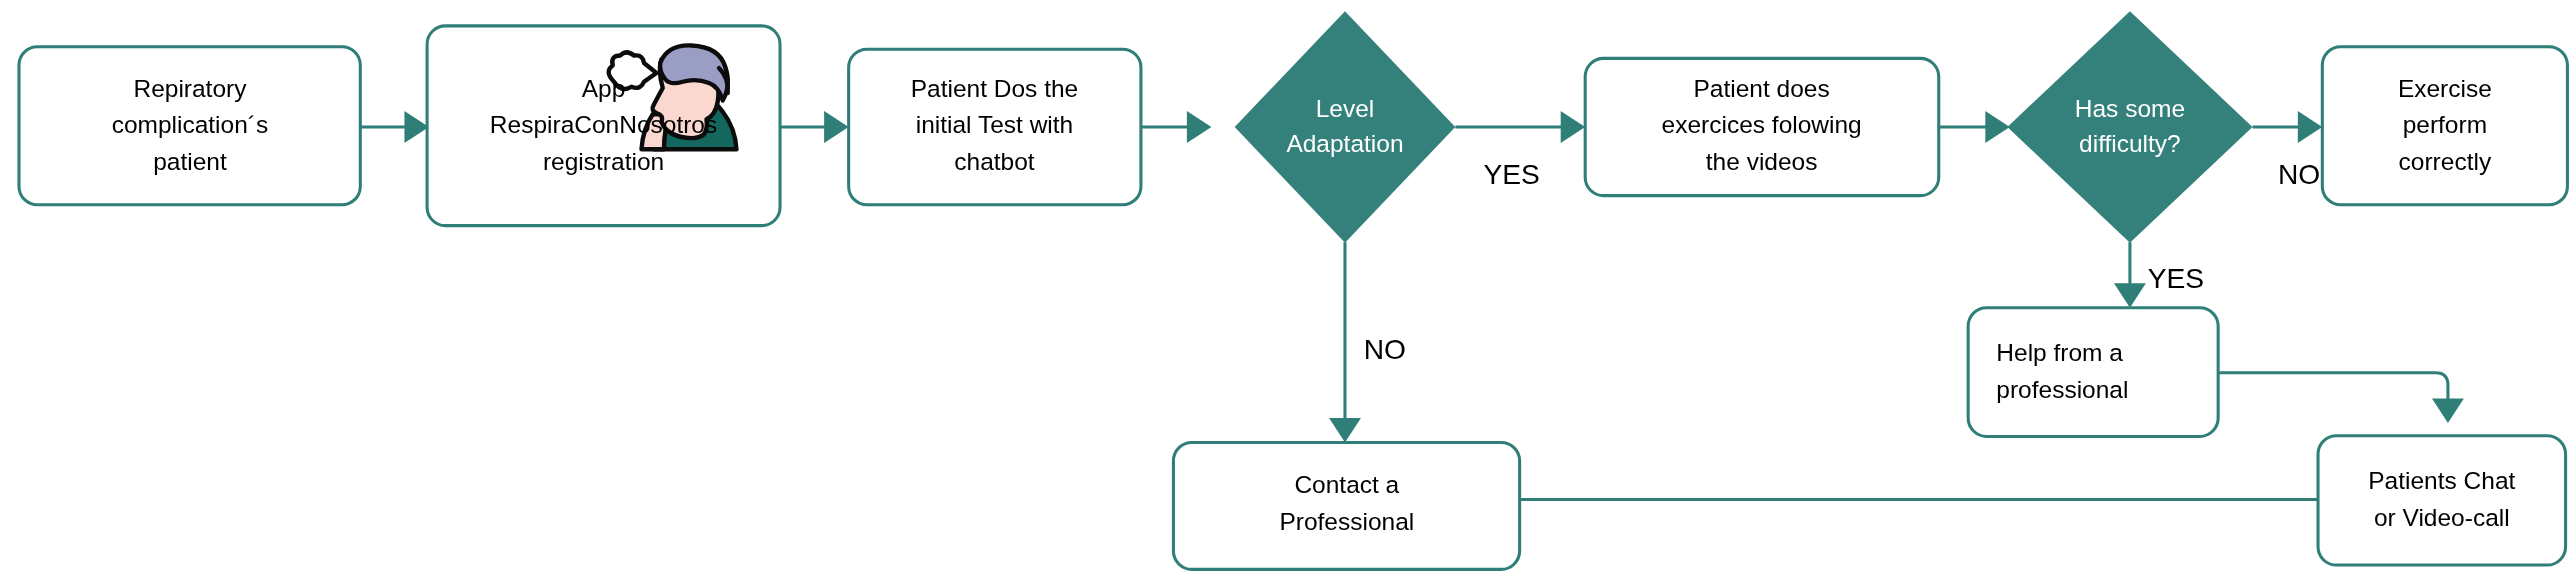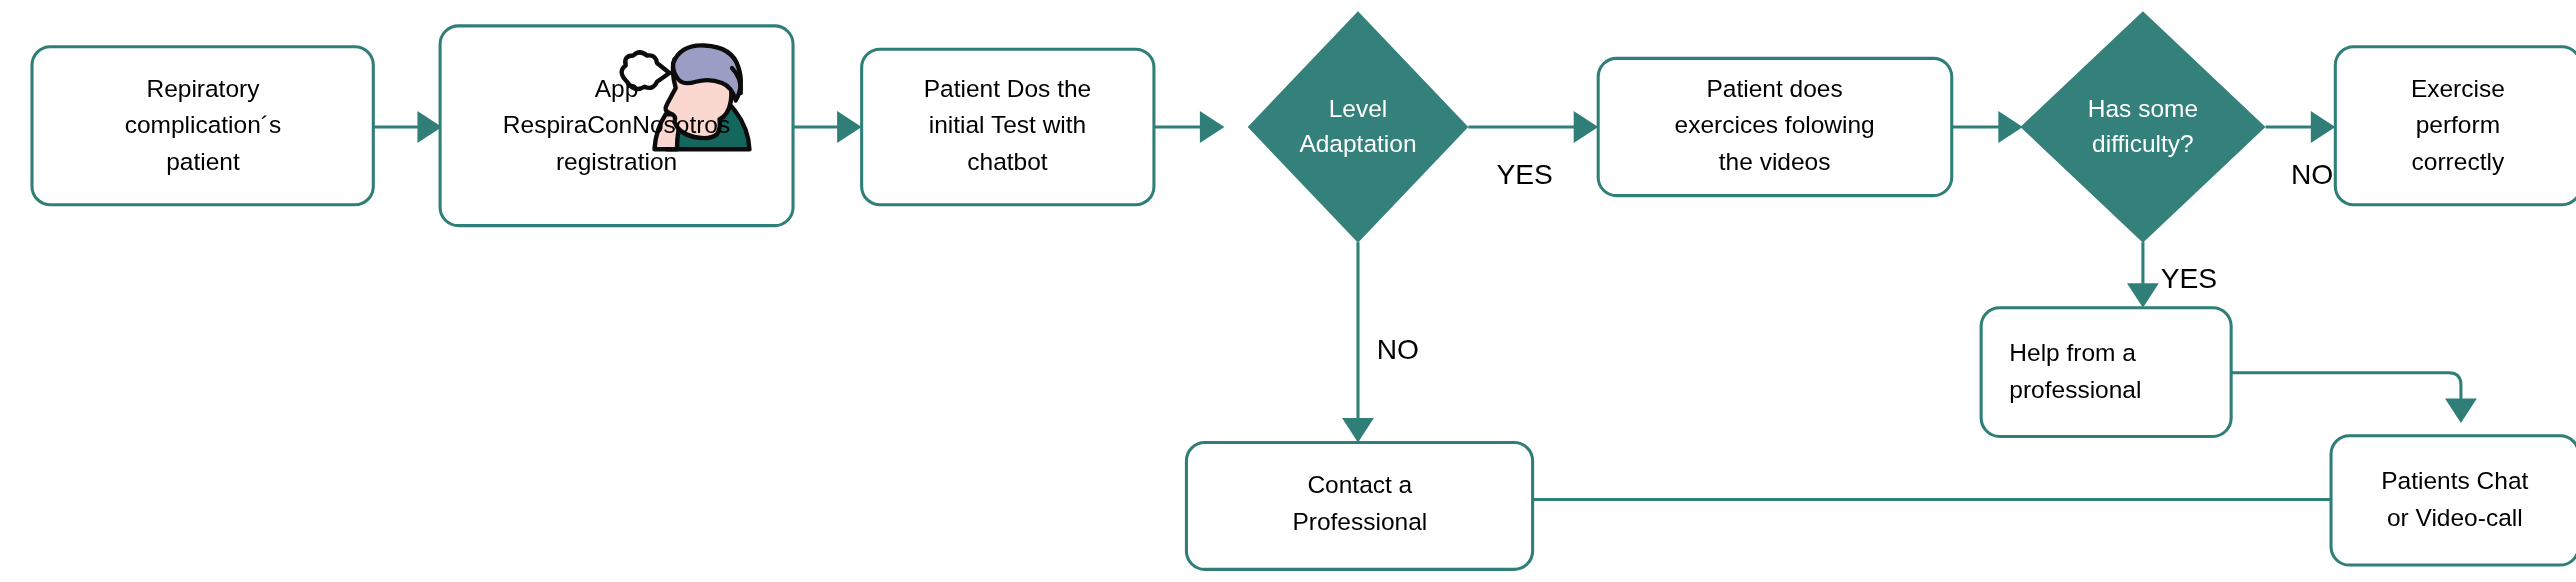--- a/index.html
+++ b/index.html
@@ -10,21 +10,20 @@
   body {
     width: 2576px;
     height: 583px;
     font-family: "Liberation Sans", sans-serif;
     overflow: hidden;
   }
   #flow-root {
     position: relative;
     width: 2060px;
     height: 583px;
-    padding-left: 13px;
   }
   svg#flow-canvas {
     display: block;
     width: 2576px;
     height: 583px;
   }
   .node-box {
     fill: #ffffff;
     stroke: #2f7f78;
     stroke-width: 5;

